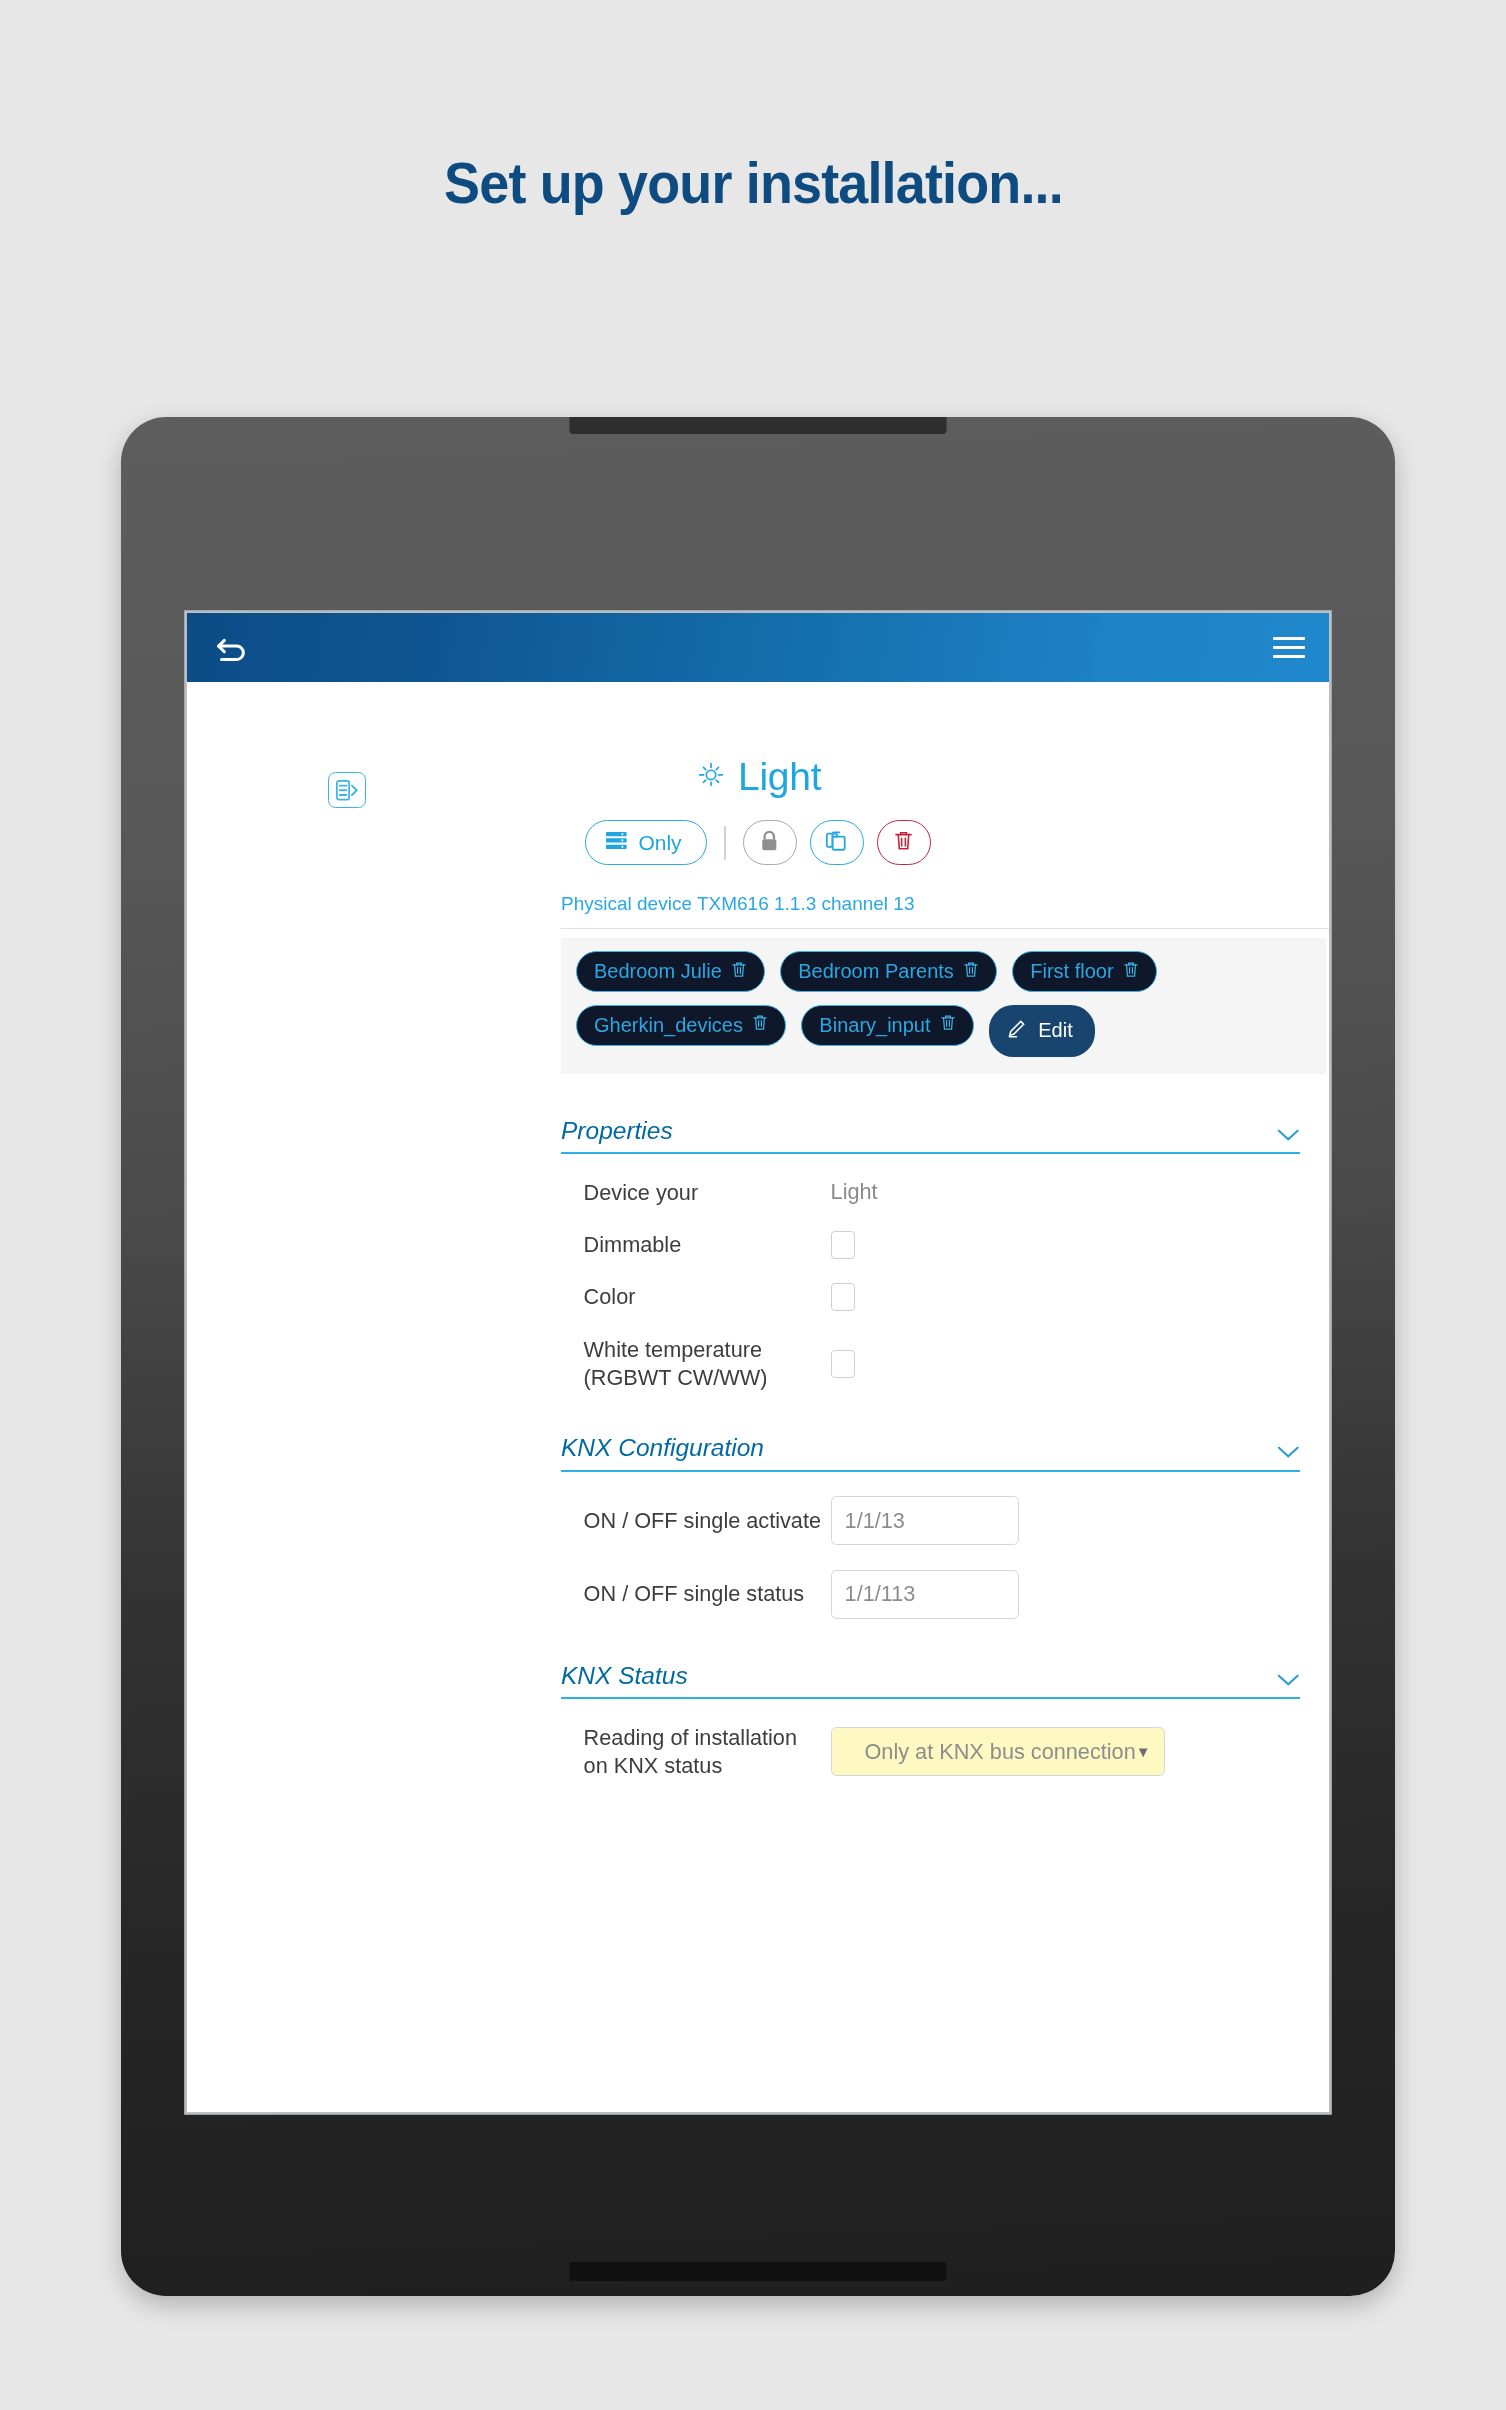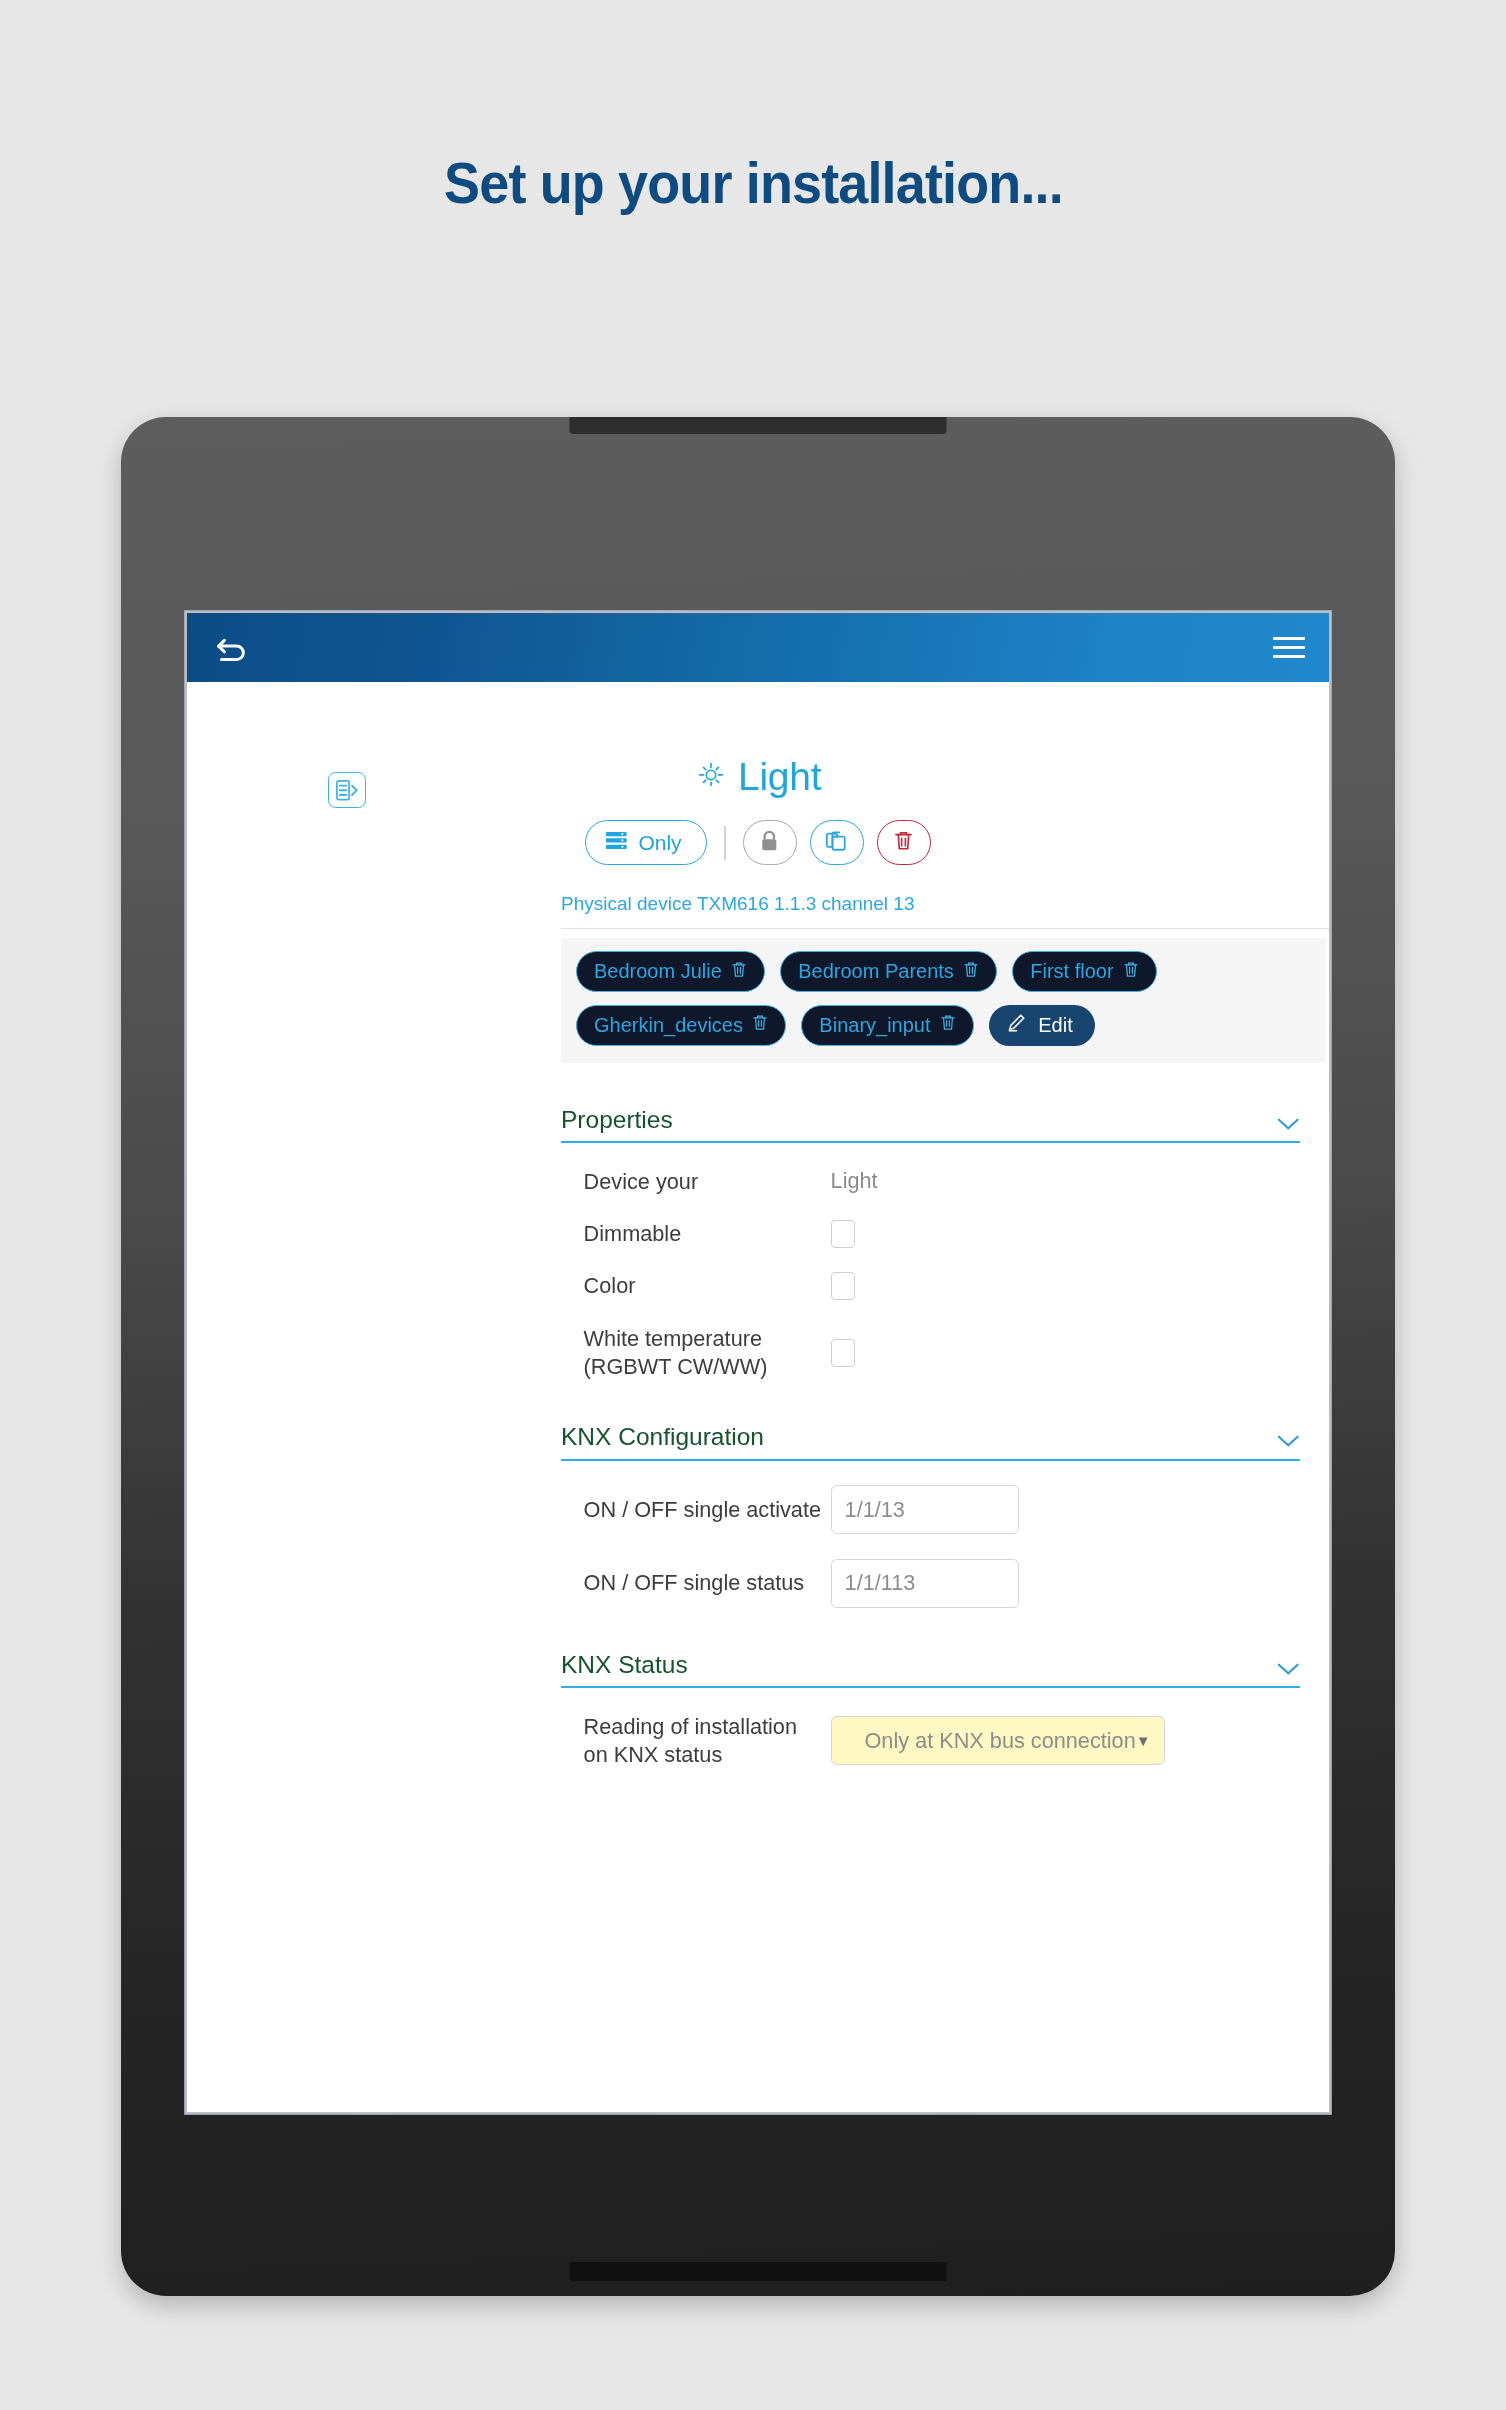--- a/index.html
+++ b/index.html
@@ -219,39 +219,40 @@
   .edit-chip {
     display: flex;
     align-items: center;
     gap: 11.3px;
     background: #17456f;
     border-radius: 24.5px;
     padding: 7.5px 22.6px 7.5px 17px;
     color: #ffffff;
     font-size: 20px;
     box-sizing: border-box;
-    height: 41px;
+    height: 52px;
   }
 
   
   .section {
     margin-left: 374px;
     width: 739px;
   }
   .section-header {
     margin-top: 43px;
     display: flex;
     align-items: flex-end;
     justify-content: space-between;
     border-bottom: 2.8px solid #2eafe6;
     padding-bottom: 7.5px;
   }
   .section-title {
-    color: #14532d;
+    color: #0369a1;
     font-size: 24.5px;
+    font-style: italic;
   }
   .chevron-down { width: 24.5px; height: 15px; }
 
   .field-row {
     display: flex;
     align-items: center;
     margin-top: 24.5px;
     padding-left: 22.6px;
   }
   .field-label {

